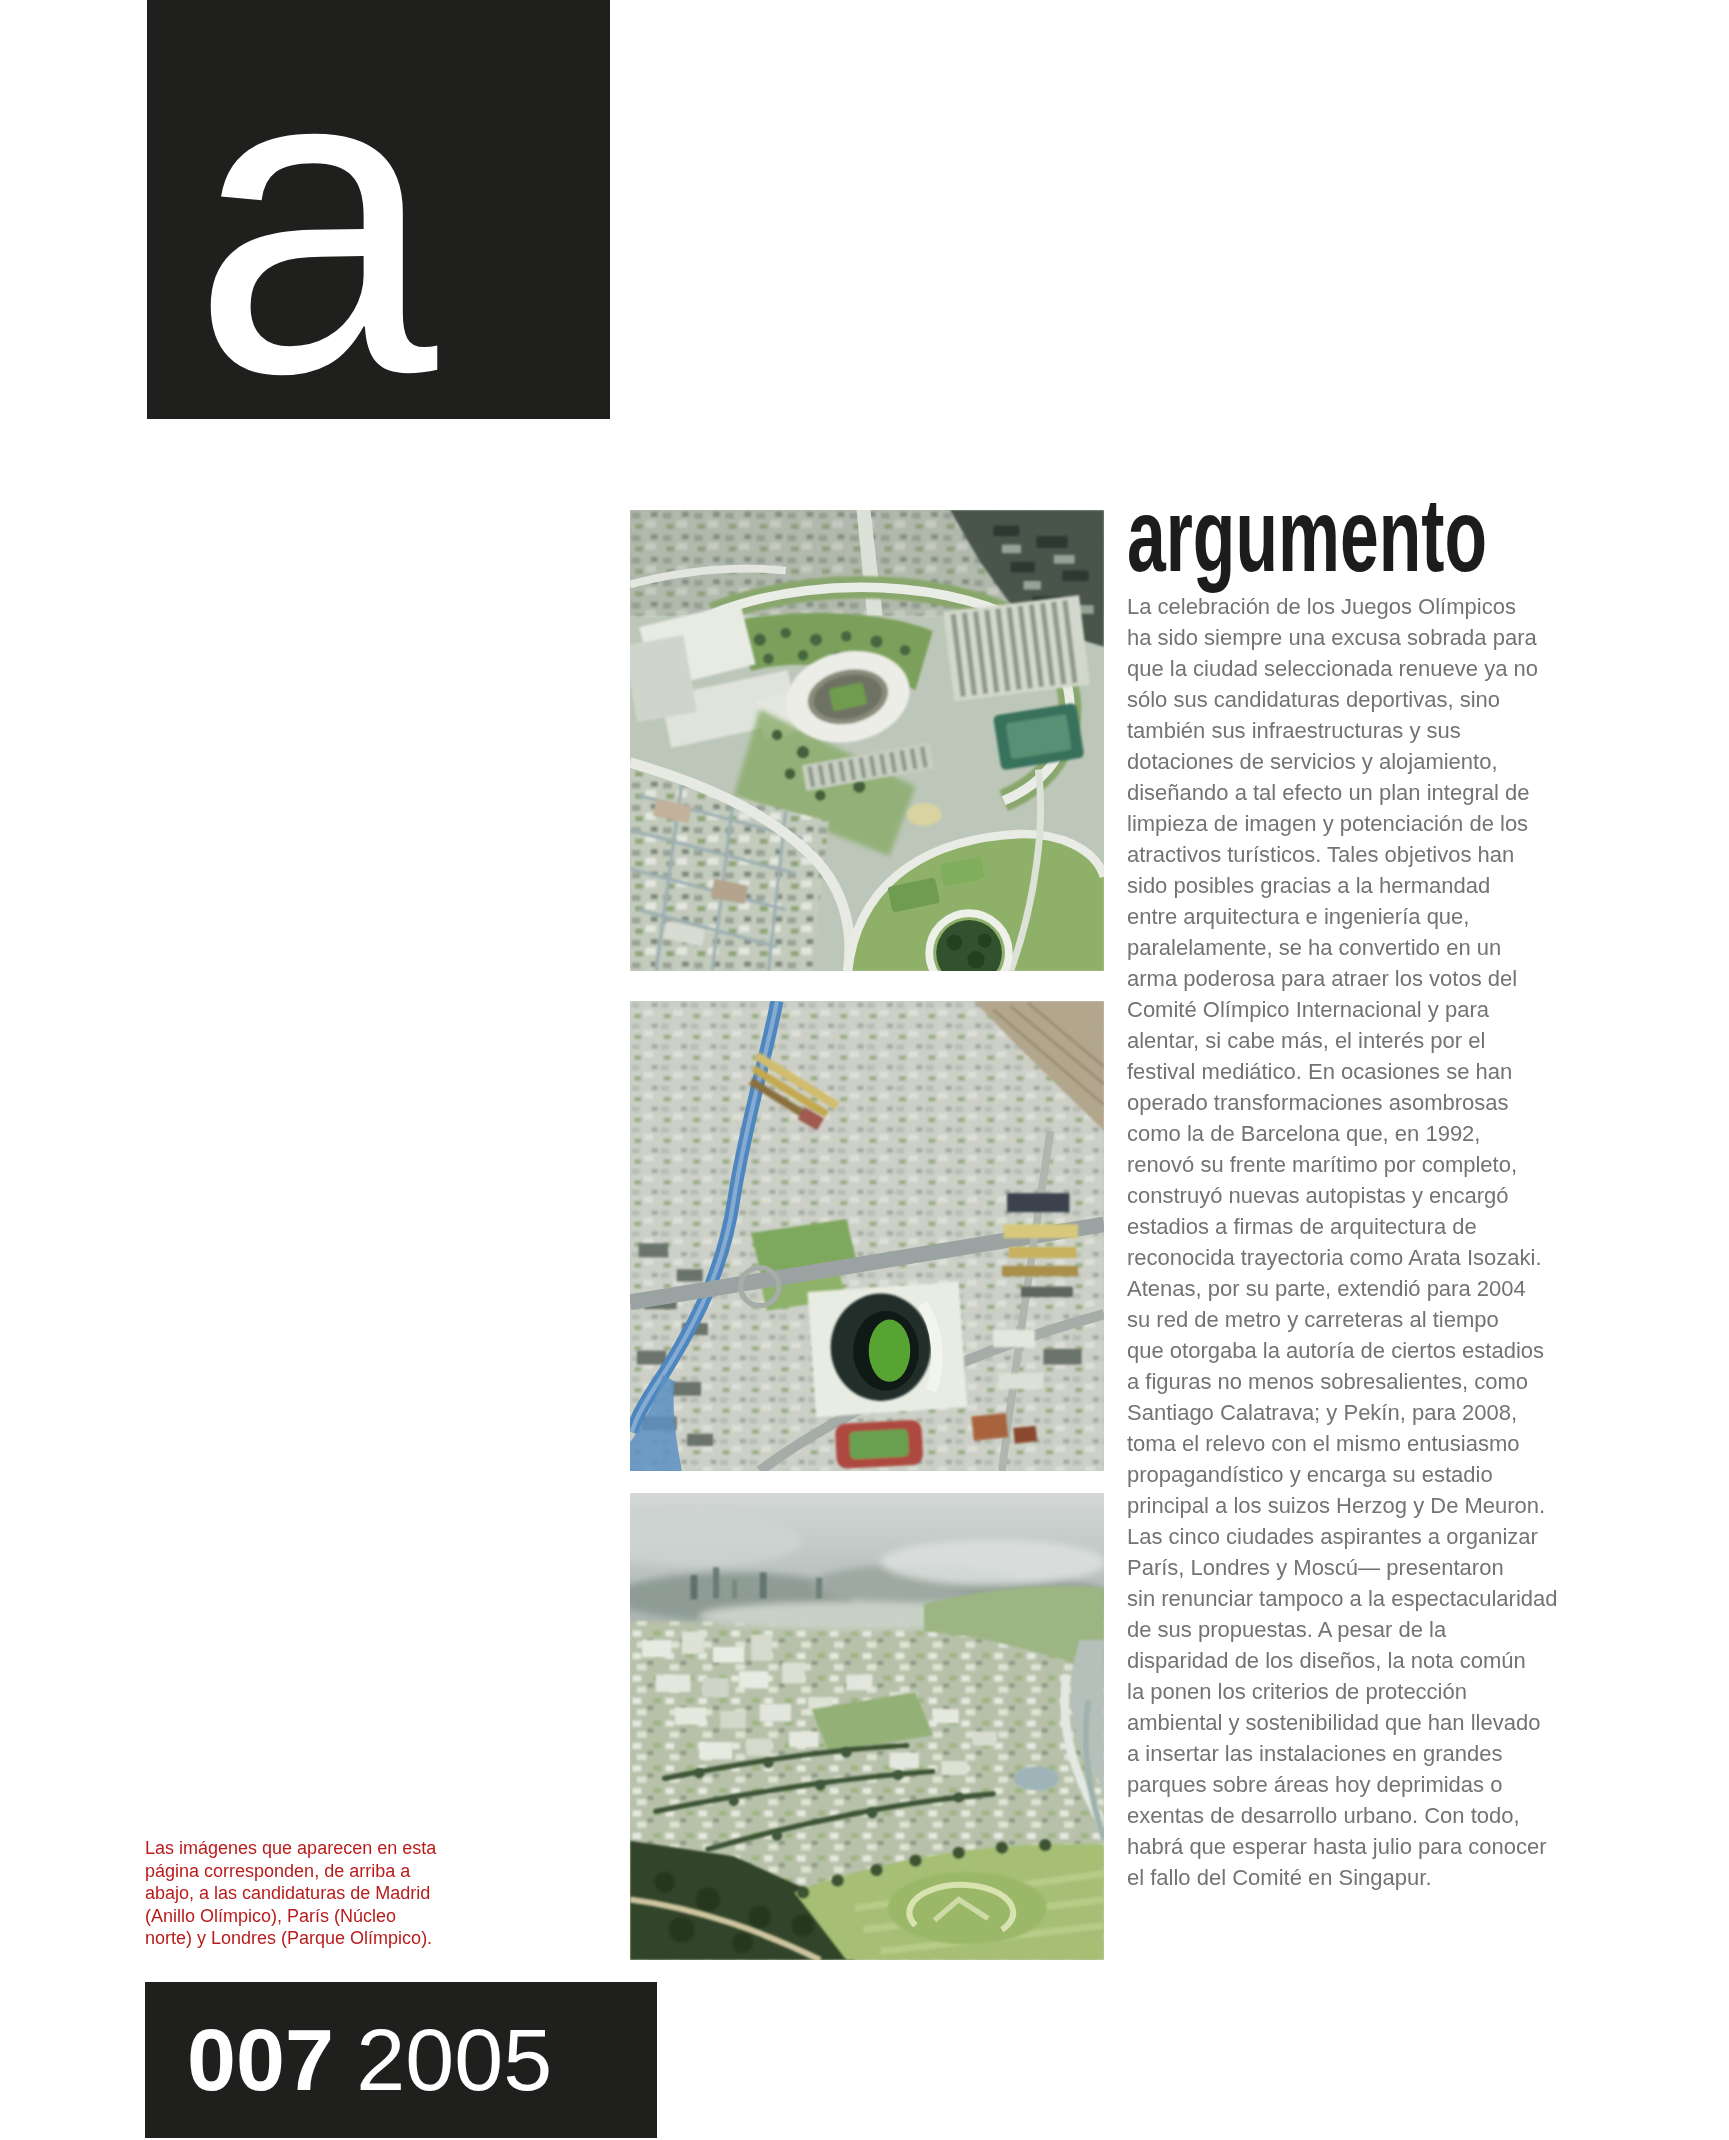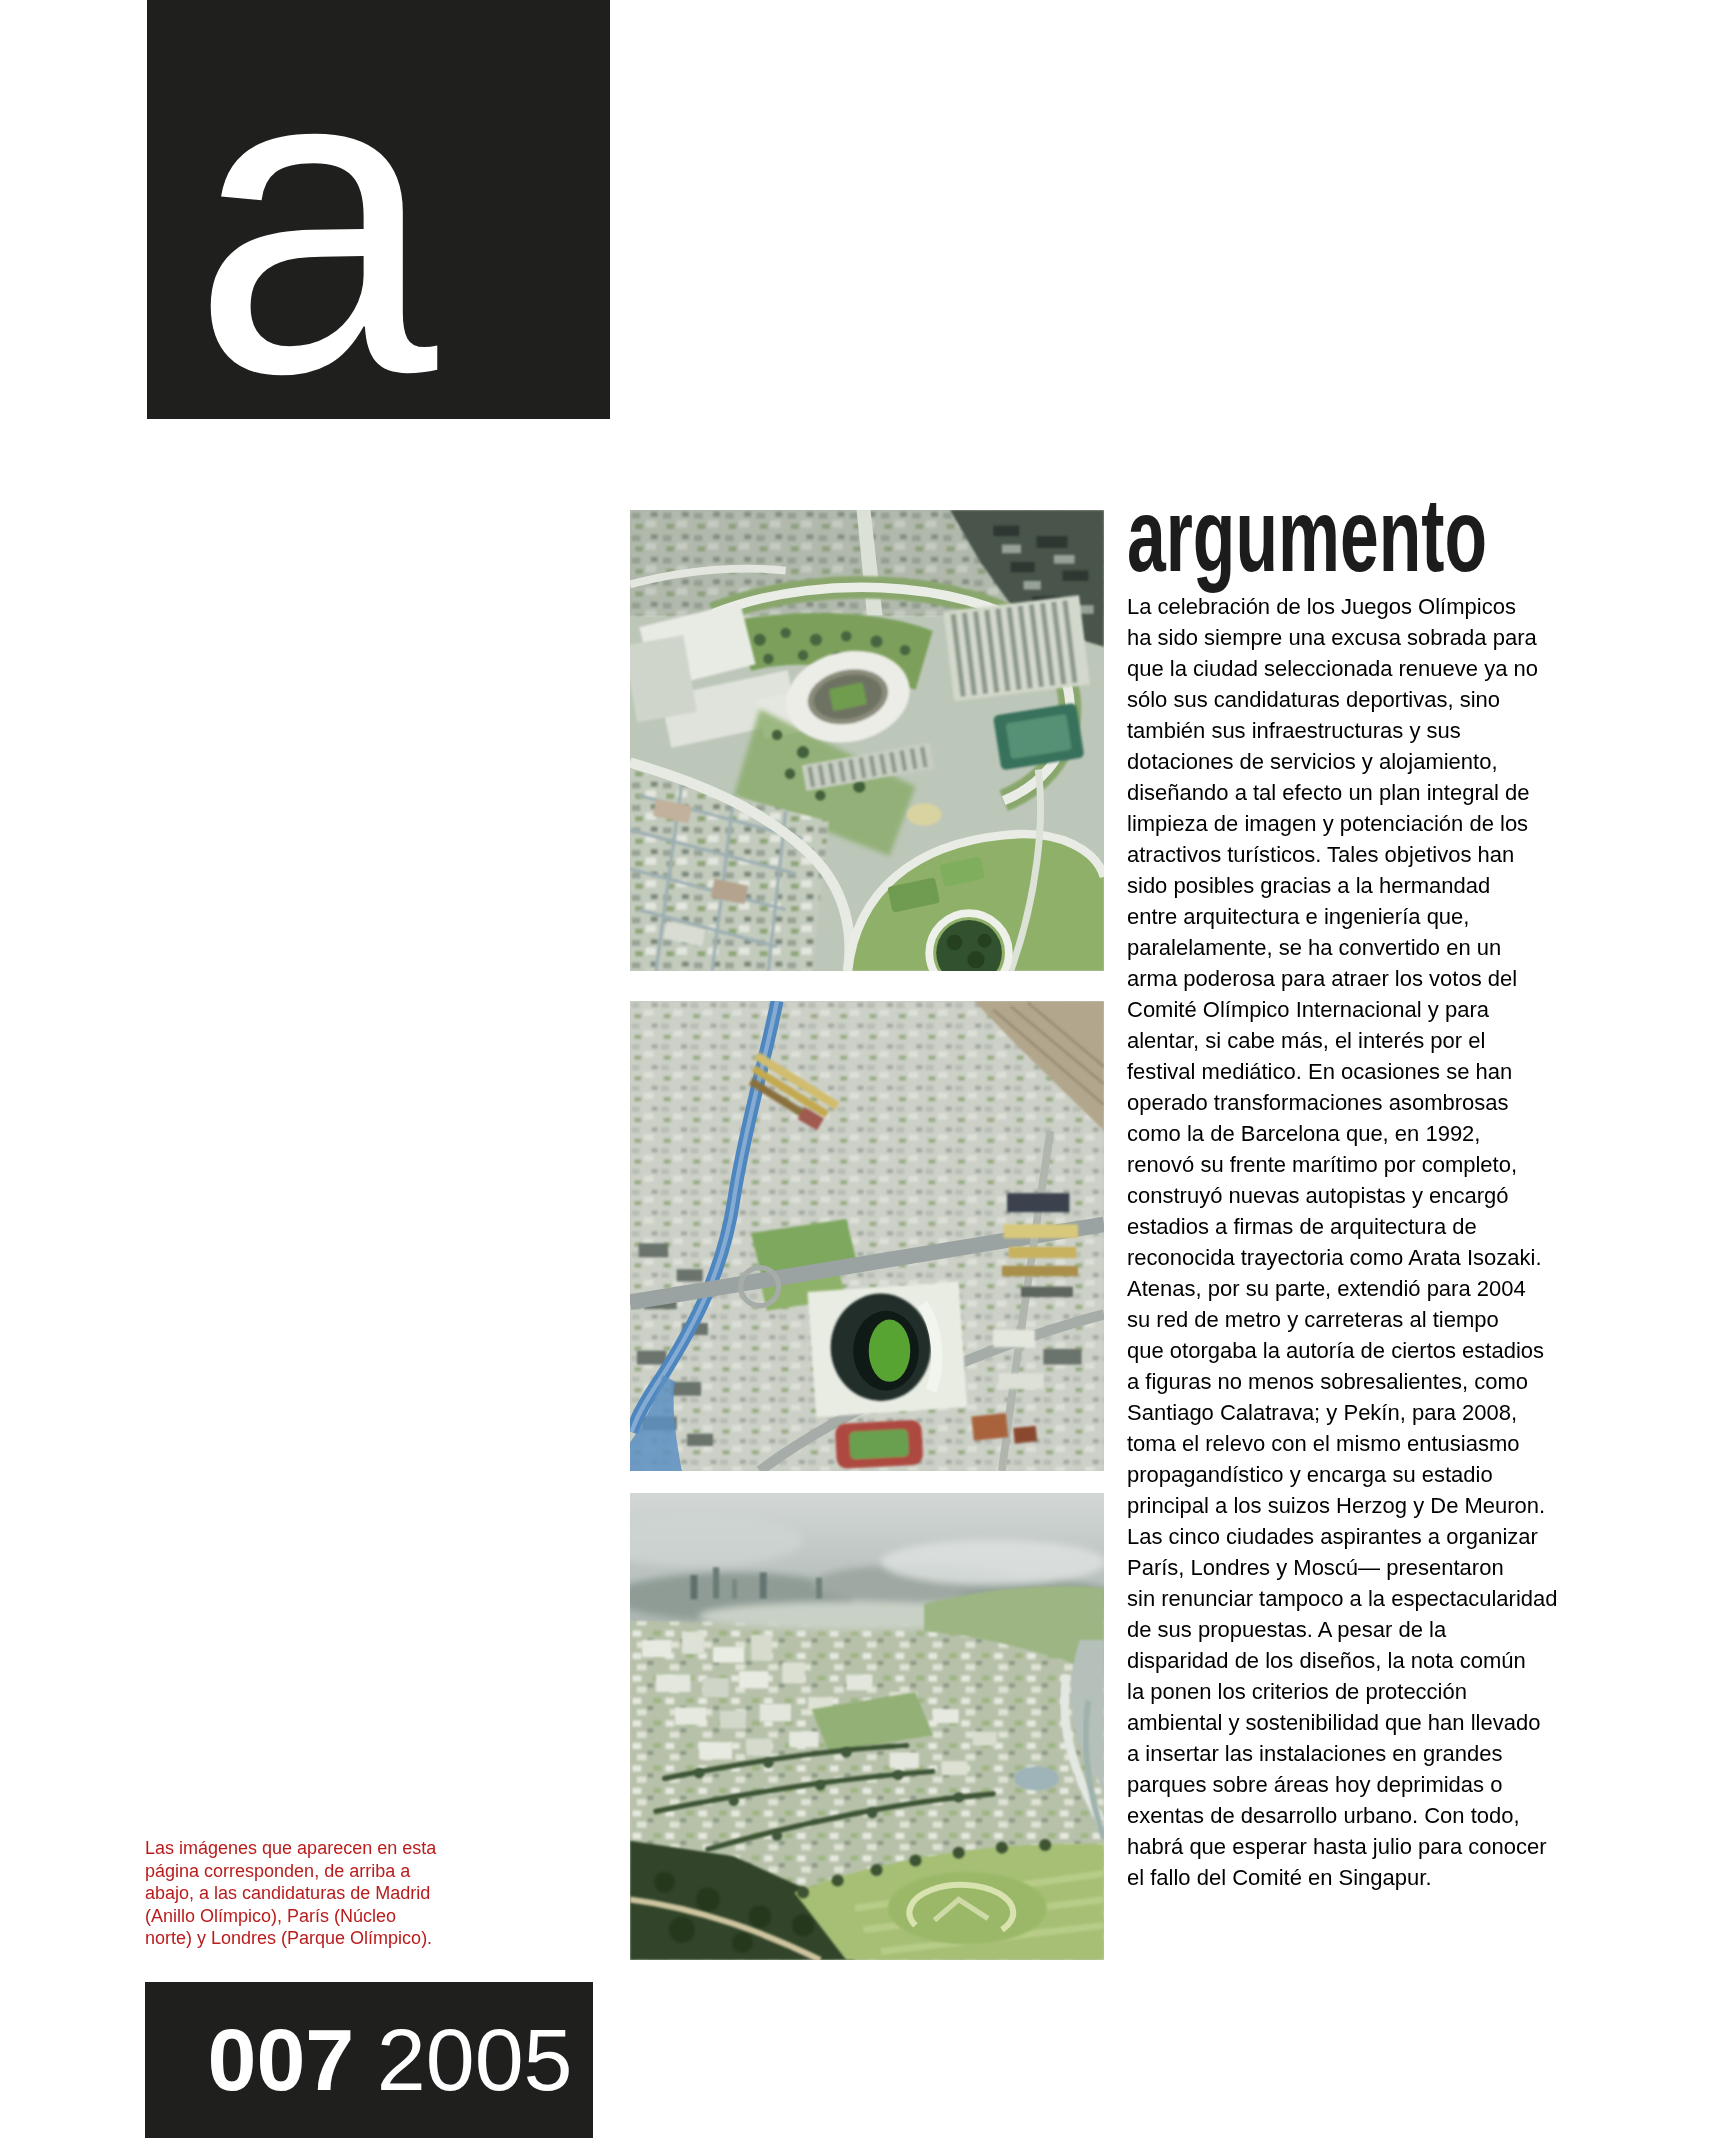--- a/index.html
+++ b/index.html
@@ -15,27 +15,27 @@
   .photo-1{top:510px;height:461px;}
   .photo-2{top:1001px;height:470px;}
   .photo-3{top:1493px;height:467px;}
   .photo svg{display:block;width:100%;height:100%;}
 
   .headline{position:absolute;left:1127px;top:483px;margin:0;font-size:104px;line-height:104px;
         font-weight:bold;color:#1c1c1c;transform:scaleX(0.67);transform-origin:left top;
         white-space:nowrap;}
 
   .body-col{position:absolute;left:1127px;top:591px;width:484px;}
-  .body-col .tline{height:31px;line-height:31px;font-size:22px;white-space:nowrap;color:#000000;}
+  .body-col .tline{height:31px;line-height:31px;font-size:22px;white-space:nowrap;color:#737373;}
 
   .caption{position:absolute;left:145px;top:1837px;width:363px;}
   .caption .tline{height:22.5px;line-height:22.5px;font-size:18px;white-space:nowrap;color:#b91c1c;}
 
-  .footer-bar{position:absolute;left:145px;top:1982px;width:448px;height:156px;background:#1f1f1e;
-        color:#ffffff;padding-left:42px;box-sizing:border-box;white-space:nowrap;text-align:center;}
+  .footer-bar{position:absolute;left:145px;top:1982px;width:512px;height:156px;background:#1f1f1e;
+        color:#ffffff;padding-left:42px;box-sizing:border-box;white-space:nowrap;}
   .footer-bar .issue{font-weight:bold;font-size:88px;line-height:156px;}
   .footer-bar .year{font-weight:400;font-size:88px;line-height:156px;margin-left:22.5px;}
 </style>
 </head>
 <body>
 
 <div class="page">
 
   <div class="masthead">
     <span class="masthead-letter">a</span>

